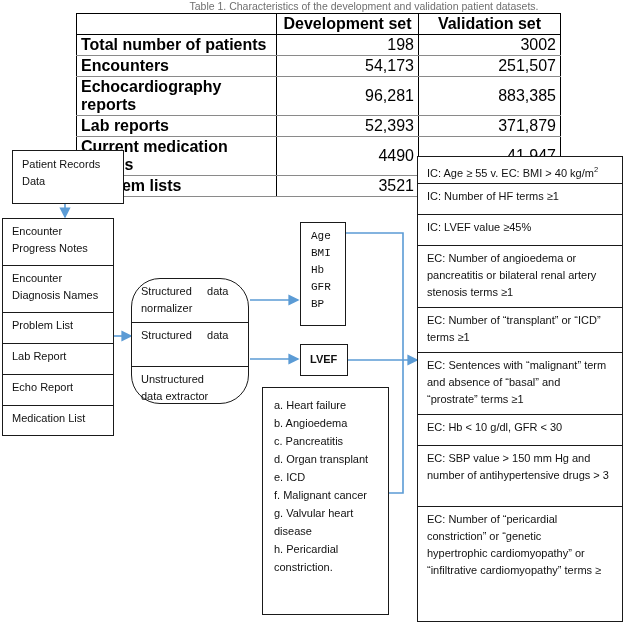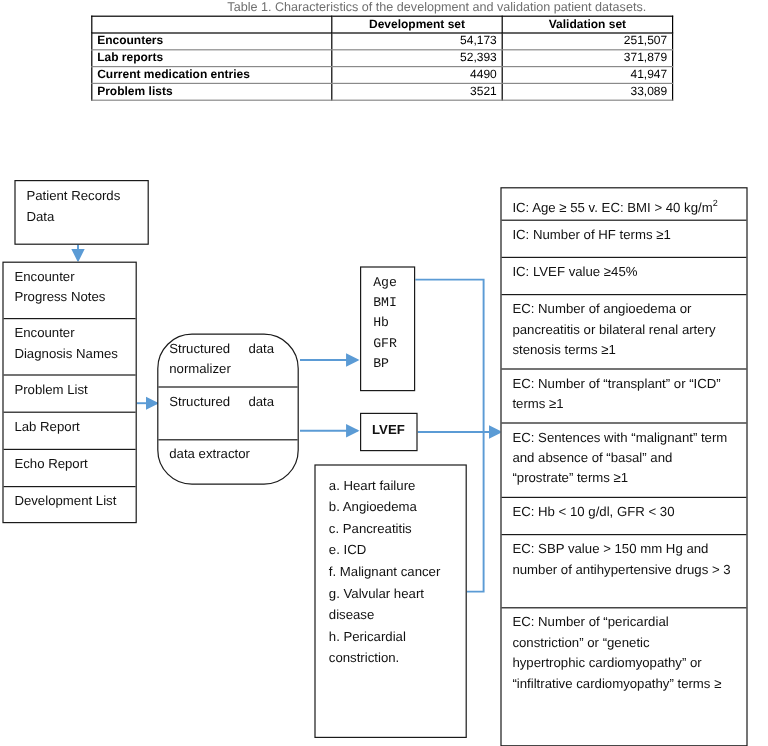--- a/index.html
+++ b/index.html
@@ -20,21 +20,21 @@
     position:absolute;left:76px;top:13px;width:484px;
     border-collapse:collapse;
     border:1.4px solid #000;
     table-layout:fixed;
   }
   #stats-table td,#stats-table th{
     border-left:1.4px solid #000;
     border-right:1.4px solid #000;
     border-top:1px solid #8a8a8a;
     border-bottom:1px solid #8a8a8a;
-    font-size:10px;
+    font-size:16px;
     padding:1px 4px;
     height:14px;
     box-sizing:border-box;
     color:#000;
   }
   #stats-table thead th{
     border-top:1.4px solid #000;
     border-bottom:1.4px solid #000;
     font-weight:bold;text-align:center;
   }
@@ -86,23 +86,33 @@
     </colgroup>
   <thead>
     <tr>
       <th></th>
       <th>Development set</th>
       <th>Validation set</th>
     </tr>
   </thead>
   <tbody>
     <tr>
+      <td>Total number of patients</td>
+      <td class="num">198</td>
+      <td class="num">3002</td>
+    </tr>
+    <tr>
       <td>Encounters</td>
       <td class="num">54,173</td>
       <td class="num">251,507</td>
+    </tr>
+    <tr>
+      <td>Echocardiography reports</td>
+      <td class="num">96,281</td>
+      <td class="num">883,385</td>
     </tr>
     <tr>
       <td>Lab reports</td>
       <td class="num">52,393</td>
       <td class="num">371,879</td>
     </tr>
     <tr>
       <td>Current medication entries</td>
       <td class="num">4490</td>
       <td class="num">41,947</td>
@@ -158,33 +168,34 @@
     <div style="height:31px">
       <div>Problem List</div>
     </div>
     <div style="height:31px">
       <div>Lab Report</div>
     </div>
     <div style="height:31px">
       <div>Echo Report</div>
     </div>
     <div style="height:31px">
-      <div>Development List</div>
+      <div>Medication List</div>
     </div>
   </div>
 
   <div class="stack" style="left:131px;top:138px;width:118px;height:126px;border-radius:29px;">
     <div style="height:44px">
       <div style="white-space:pre">Structured     data</div>
       <div>normalizer</div>
     </div>
     <div style="height:44px">
       <div style="white-space:pre">Structured     data</div>
     </div>
     <div style="height:38px">
+      <div>Unstructured</div>
       <div>data extractor</div>
     </div>
   </div>
 
   <div class="box" style="left:300px;top:82px;width:46px;height:104px;font-family:Liberation Mono, monospace;">
     <div style="padding:5px 0 0 10px;">
       <div>Age</div>
       <div>BMI</div>
       <div>Hb</div>
       <div>GFR</div>
@@ -194,20 +205,21 @@
 
   <div class="box" style="left:300px;top:204px;width:48px;height:32px;font-weight:bold;">
     <div style="padding:6px 0 0 9px;">LVEF</div>
   </div>
 
   <div class="box listbox" style="left:262px;top:247px;width:127px;height:228px;">
     <div style="padding:8px 0 0 11px;">
       <div>a. Heart failure</div>
       <div>b. Angioedema</div>
       <div>c. Pancreatitis</div>
+      <div>d. Organ transplant</div>
       <div>e. ICD</div>
       <div>f. Malignant cancer</div>
       <div>g. Valvular heart</div>
       <div>disease</div>
       <div>h. Pericardial</div>
       <div>constriction.</div>
     </div>
   </div>
 
   <div class="stack" style="left:417px;top:16px;width:206px;height:466px;">

